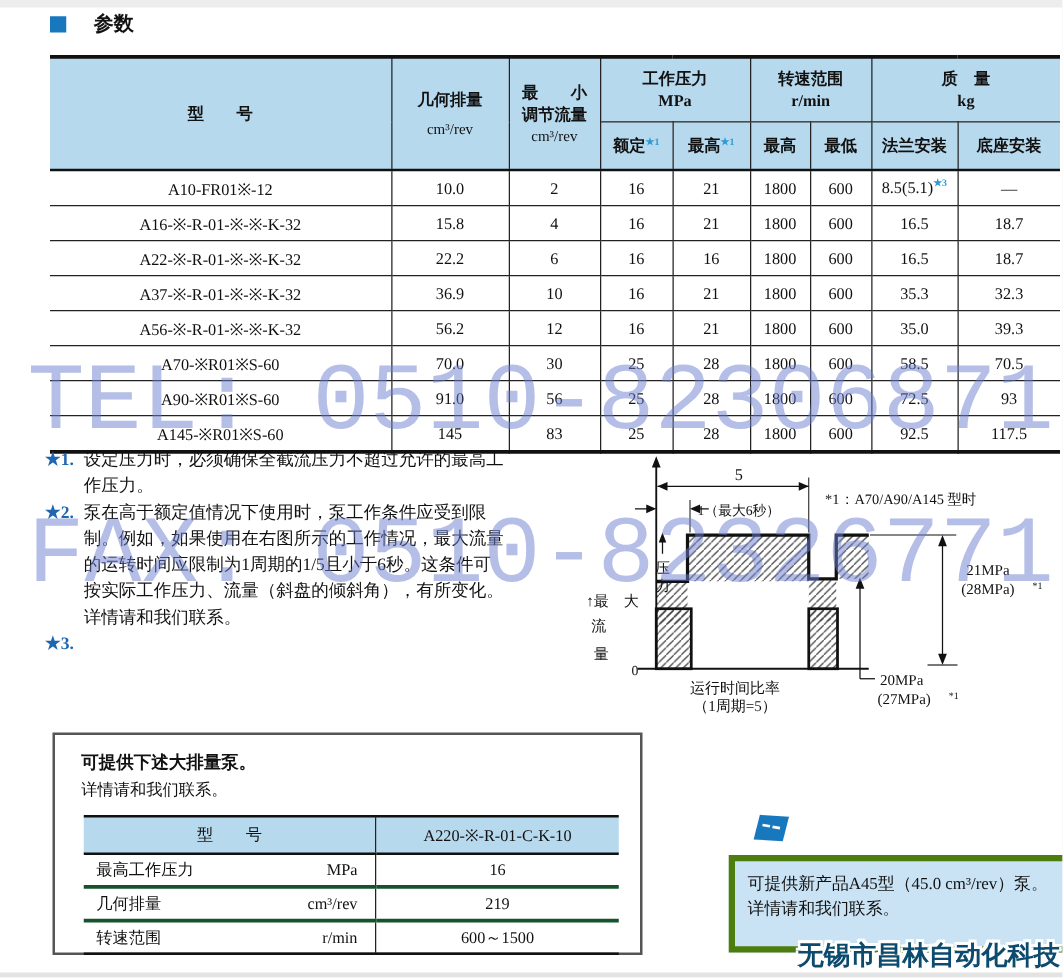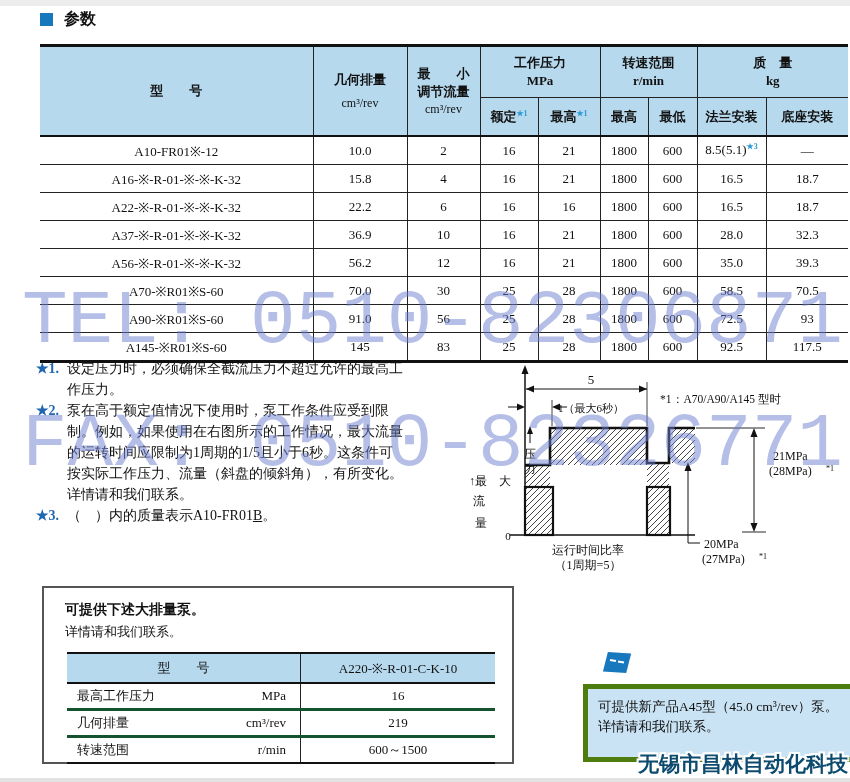--- a/index.html
+++ b/index.html
@@ -2,21 +2,21 @@
 <html><head>
 <meta charset="utf-8">
 <style>
   html,body{margin:0;padding:0;background:#f6f6f6;}
   .page{position:relative;width:850px;height:782px;background:#fff;overflow:hidden;
         font-family:"Liberation Serif","DejaVu Serif",serif;color:#111;}
   .edge-top{position:absolute;top:0;left:0;width:100%;height:6px;background:#ededed;}
   .edge-bottom{position:absolute;bottom:0;left:0;width:100%;height:4px;background:#e3e3e3;}
 
   
-  .section-title{position:absolute;left:40px;top:9px;display:flex;align-items:center;gap:11px;
+  .section-title{position:absolute;left:40px;top:9px;display:flex;align-items:center;gap:22px;
                  font-family:Liberation Serif, serif;font-weight:bold;font-size:16px;}
   .sq{width:13px;height:13px;background:#1878be;display:inline-block;}
 
   
   table.main{position:absolute;left:40px;top:44px;width:808px;border-collapse:collapse;table-layout:fixed;
              font-size:13px;text-align:center;border-top:3px solid #111;border-bottom:3px solid #111;}
   table.main th,table.main td{border:1.2px solid #222;padding:0;}
   table.main th:first-child,table.main td:first-child{border-left:none;}
   table.main th:last-child,table.main td:last-child{border-right:none;}
   table.main thead th{background:#b7d9ee;font-weight:bold;}
@@ -163,21 +163,21 @@
         <td>18.7</td>
       </tr>
       <tr>
         <td>A37-※-R-01-※-※-K-32</td>
         <td>36.9</td>
         <td>10</td>
         <td>16</td>
         <td>21</td>
         <td>1800</td>
         <td>600</td>
-        <td>28.0</td>
+        <td>35.3</td>
         <td>32.3</td>
       </tr>
       <tr>
         <td>A56-※-R-01-※-※-K-32</td>
         <td>56.2</td>
         <td>12</td>
         <td>16</td>
         <td>21</td>
         <td>1800</td>
         <td>600</td>
@@ -224,21 +224,20 @@
     <div class="note">
       <span class="mk">★1.</span>
       <span class="tx">设定压力时，必须确保全截流压力不超过允许的最高工作压力。</span>
     </div>
     <div class="note">
       <span class="mk">★2.</span>
       <span class="tx">泵在高于额定值情况下使用时，泵工作条件应受到限制。例如，如果使用在右图所示的工作情况，最大流量的运转时间应限制为1周期的1/5且小于6秒。这条件可按实际工作压力、流量（斜盘的倾斜角），有所变化。详情请和我们联系。</span>
     </div>
     <div class="note">
       <span class="mk">★3.</span>
-      <span class="tx"><span>（　）内的质量表示A10-FR01</span><span class="ul">B</span><span>。</span></span>
     </div>
   </div>
 
   <svg class="diagram" width="395" height="218" viewBox="0 0 395 218">
     <defs>
       <pattern id="hatch" patternUnits="userSpaceOnUse" width="6" height="6">
         <path d="M0,6 L6,0" stroke="#444" stroke-width="1"></path>
       </pattern>
     </defs>
 

